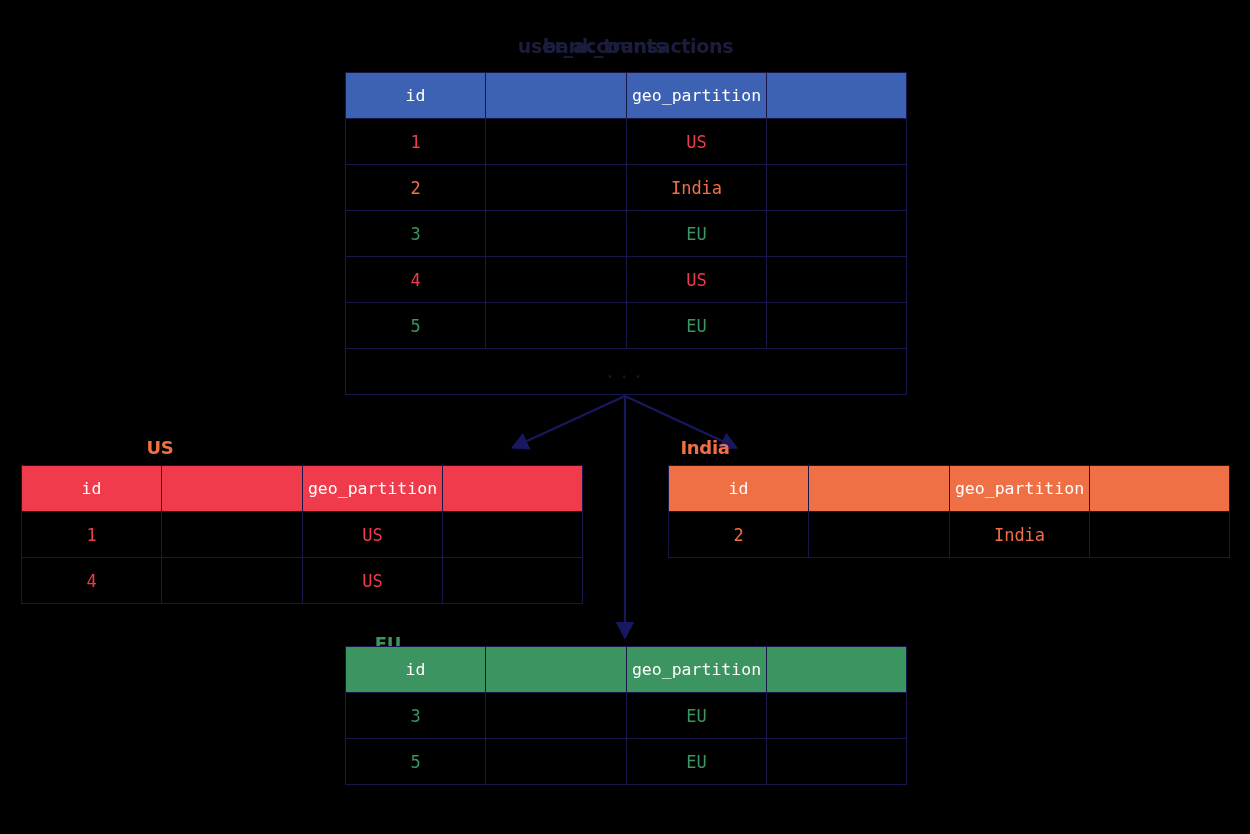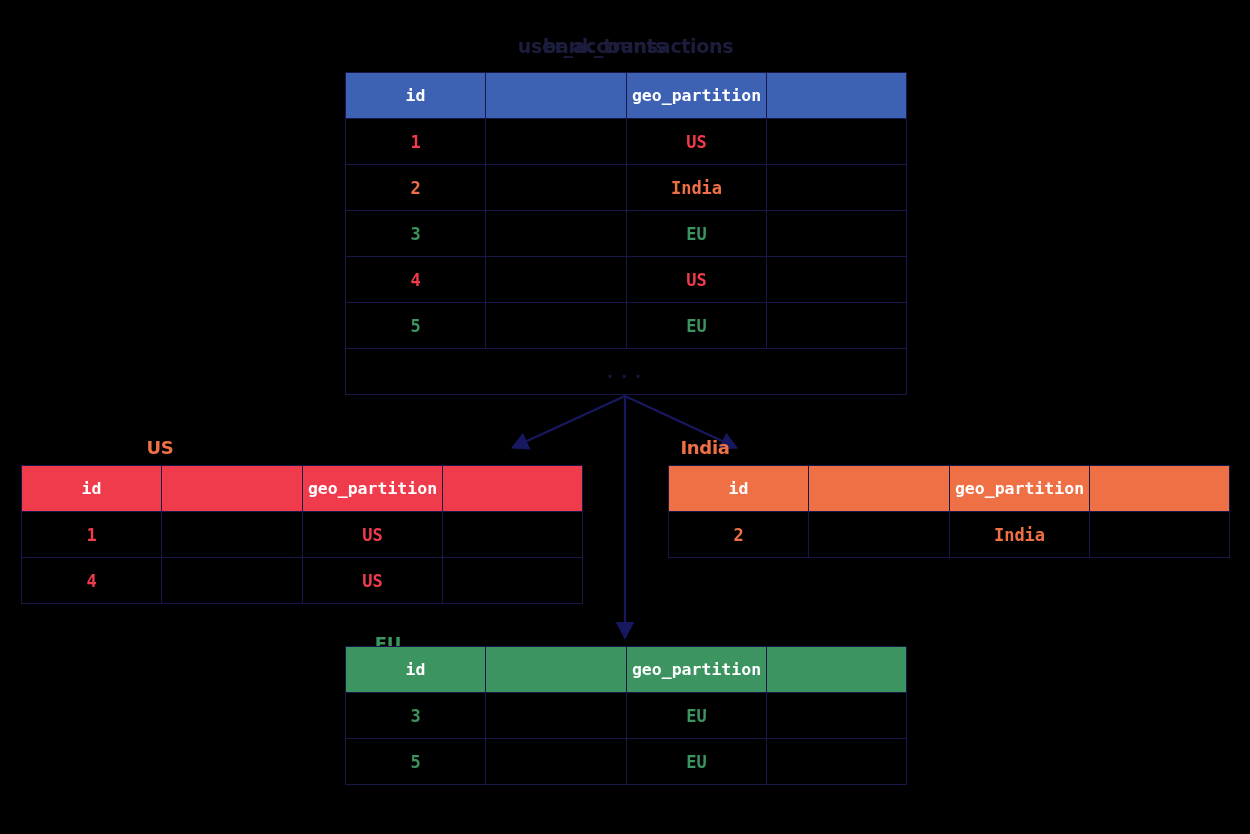--- a/index.html
+++ b/index.html
@@ -45,21 +45,21 @@
     position: absolute;
     border-collapse: collapse;
     table-layout: fixed;
   }
   .tbl td, .tbl th {
     border: 1.2px solid #17174a;
     height: 45px;
     text-align: center;
     vertical-align: middle;
     font-family: "DejaVu Sans Mono", monospace;
-    font-weight: bold;
+    font-weight: normal;
     font-size: 17px;
     padding: 0;
   }
   .tbl th {
     color: #ffffff;
     font-size: 16.5px;
     border-color: #17174a;
   }
   .tbl td { background: #000000; }
 

